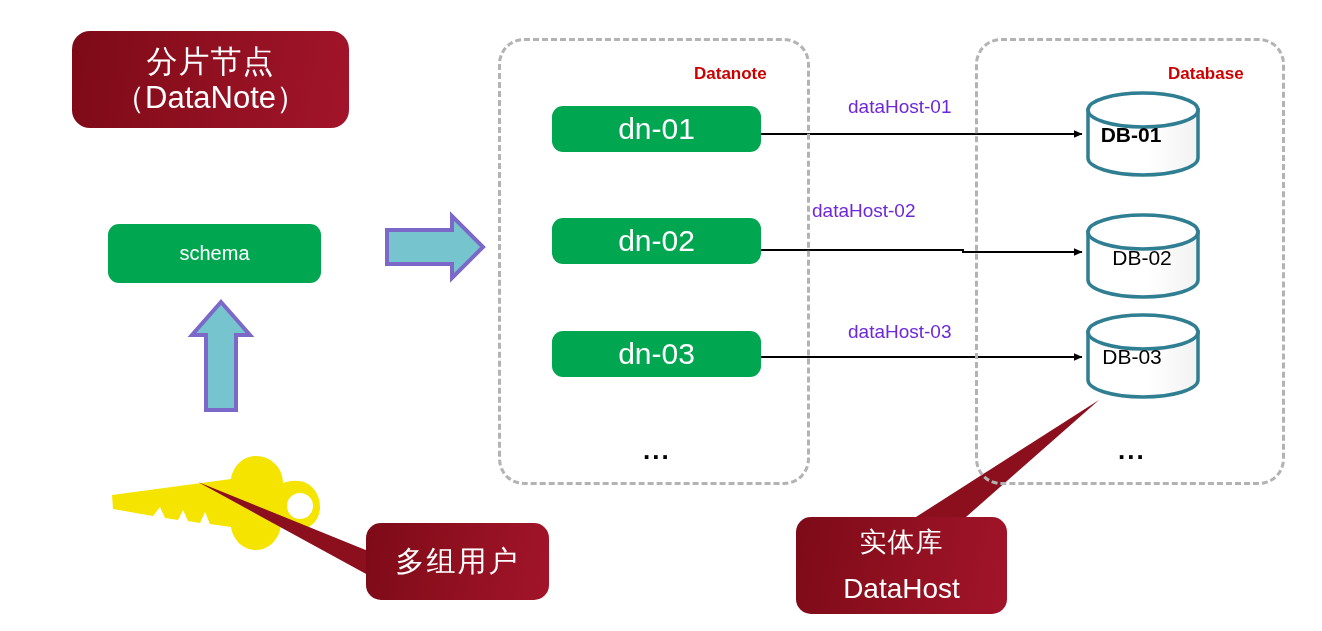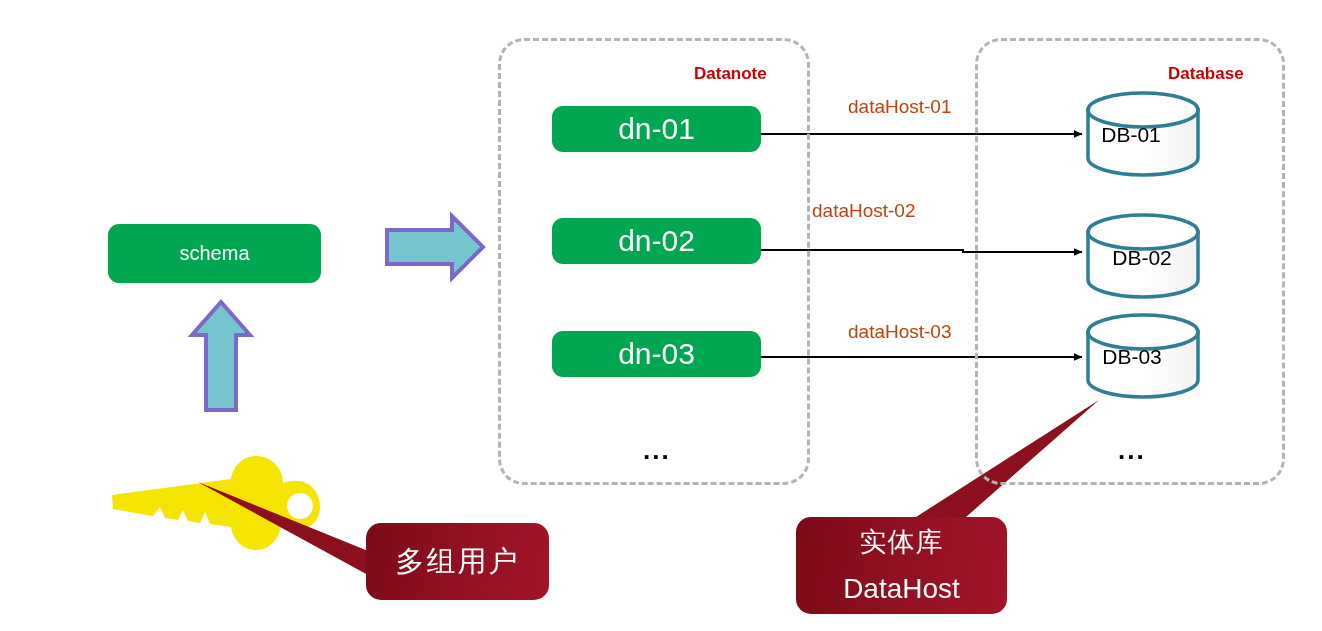--- a/index.html
+++ b/index.html
@@ -150,39 +150,39 @@
     letter-spacing: 2px;
     line-height: 1;
     font-family: "Liberation Sans", "DejaVu Sans", sans-serif;
   }
   #ellipsis-dn { left: 643px; top: 437px; }
   #ellipsis-db { left: 1118px; top: 437px; }
 
   
   .edge-label {
     position: absolute;
-    color: #c2410c;
+    color: #6d28d9;
     font-size: 19px;
     font-family: "Liberation Sans", "DejaVu Sans", sans-serif;
     white-space: nowrap;
   }
   #edge-label-01 { left: 848px; top: 96px; }
   #edge-label-02 { left: 812px; top: 200px; }
   #edge-label-03 { left: 848px; top: 321px; }
 
   
   .db-label {
     position: absolute;
     color: #000000;
     font-size: 21px;
     font-family: "Liberation Sans", "DejaVu Sans", sans-serif;
     text-align: center;
     white-space: nowrap;
   }
-  #db-label-01 { left: 1087px; top: 123px; width: 88px; }
+  #db-label-01 { left: 1087px; top: 123px; width: 88px; font-weight: bold; }
   #db-label-02 { left: 1087px; top: 246px; width: 110px; }
   #db-label-03 { left: 1087px; top: 345px; width: 90px; }
 </style>
 </head>
 <body>
 
 <div id="canvas">
 
   <svg id="svg-layer" viewBox="0 0 1322 631">
     <defs>
@@ -258,20 +258,24 @@
 
   <div id="group-datanote" class="group-box"></div>
   <div id="group-database" class="group-box"></div>
 
   <div id="label-datanote" class="group-label">Datanote</div>
   <div id="label-database" class="group-label">Database</div>
 
   <div id="ellipsis-dn" class="ellipsis">...</div>
   <div id="ellipsis-db" class="ellipsis">...</div>
 
+  <div id="title-pill" class="pill">
+    <span class="line-cn">分片节点</span>
+    <span class="line-en">（DataNote）</span>
+  </div>
 
   <div id="schema-box" class="green-box">schema</div>
 
   <div id="dn-01-box" class="green-box dn-box">dn-01</div>
   <div id="dn-02-box" class="green-box dn-box">dn-02</div>
   <div id="dn-03-box" class="green-box dn-box">dn-03</div>
 
   <div id="db-label-01" class="db-label">DB-01</div>
   <div id="db-label-02" class="db-label">DB-02</div>
   <div id="db-label-03" class="db-label">DB-03</div>

